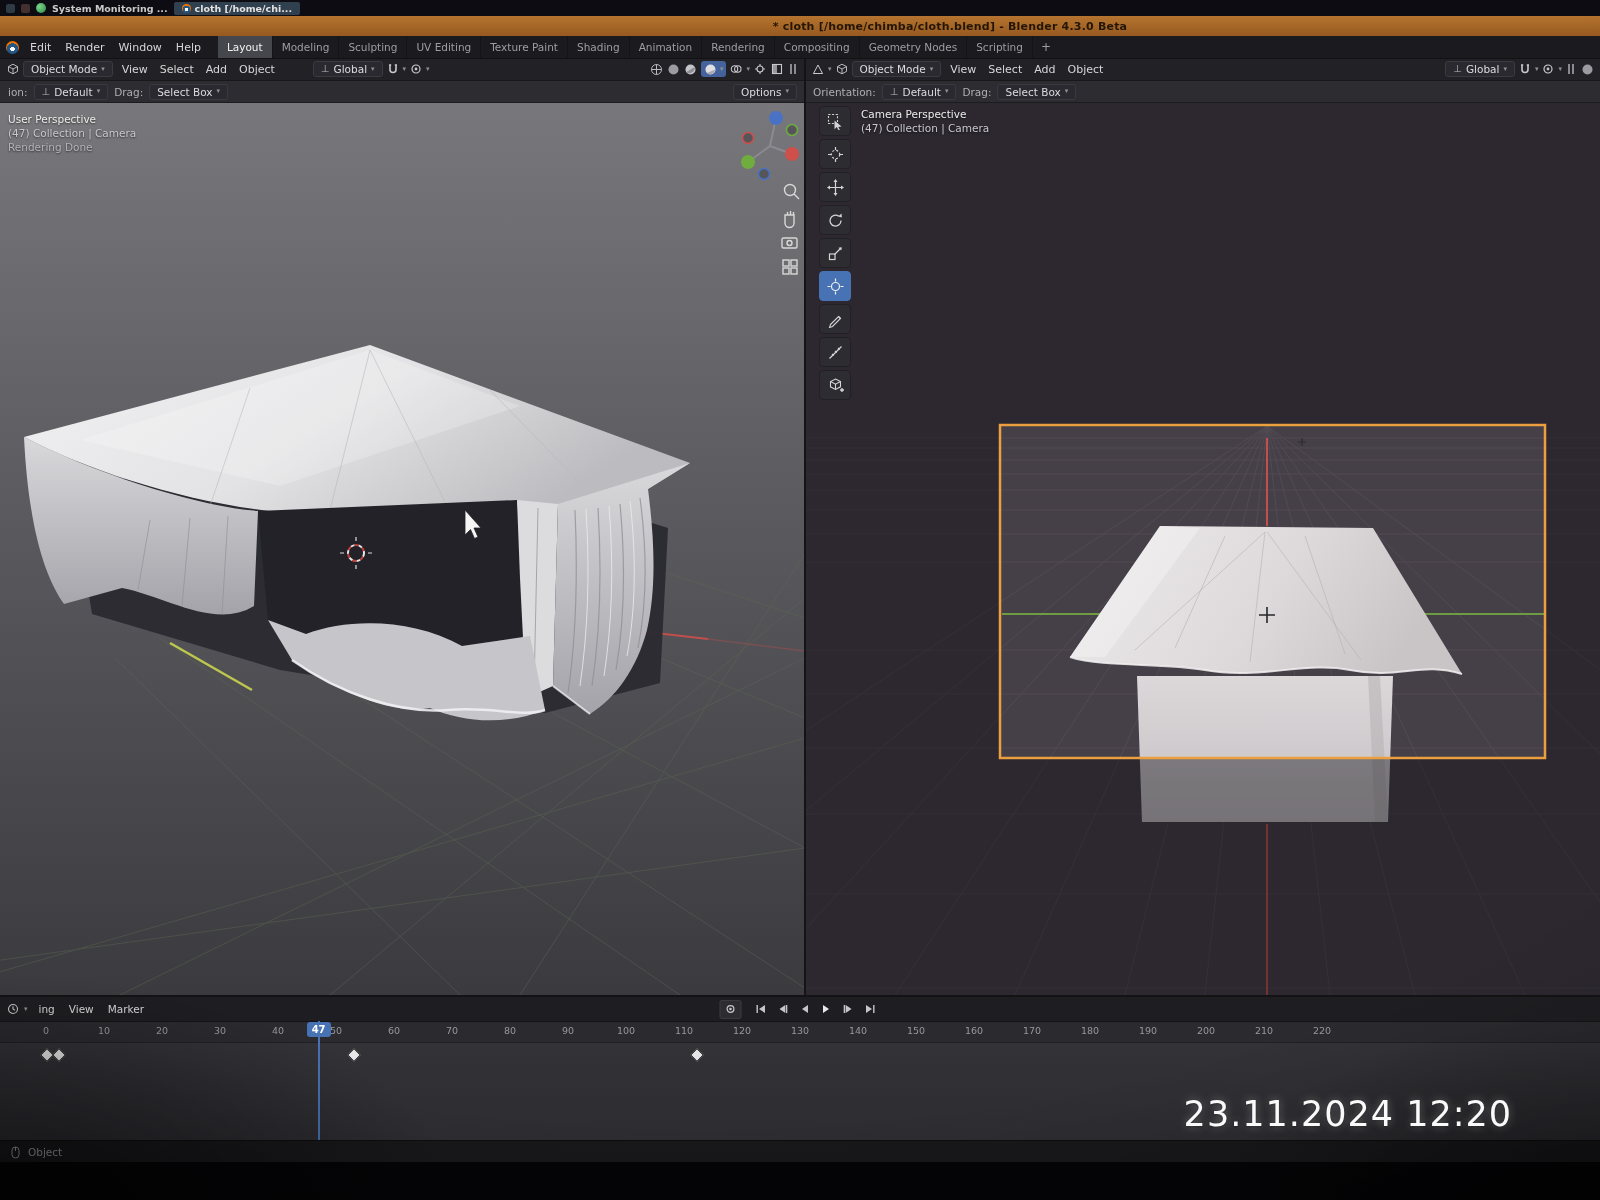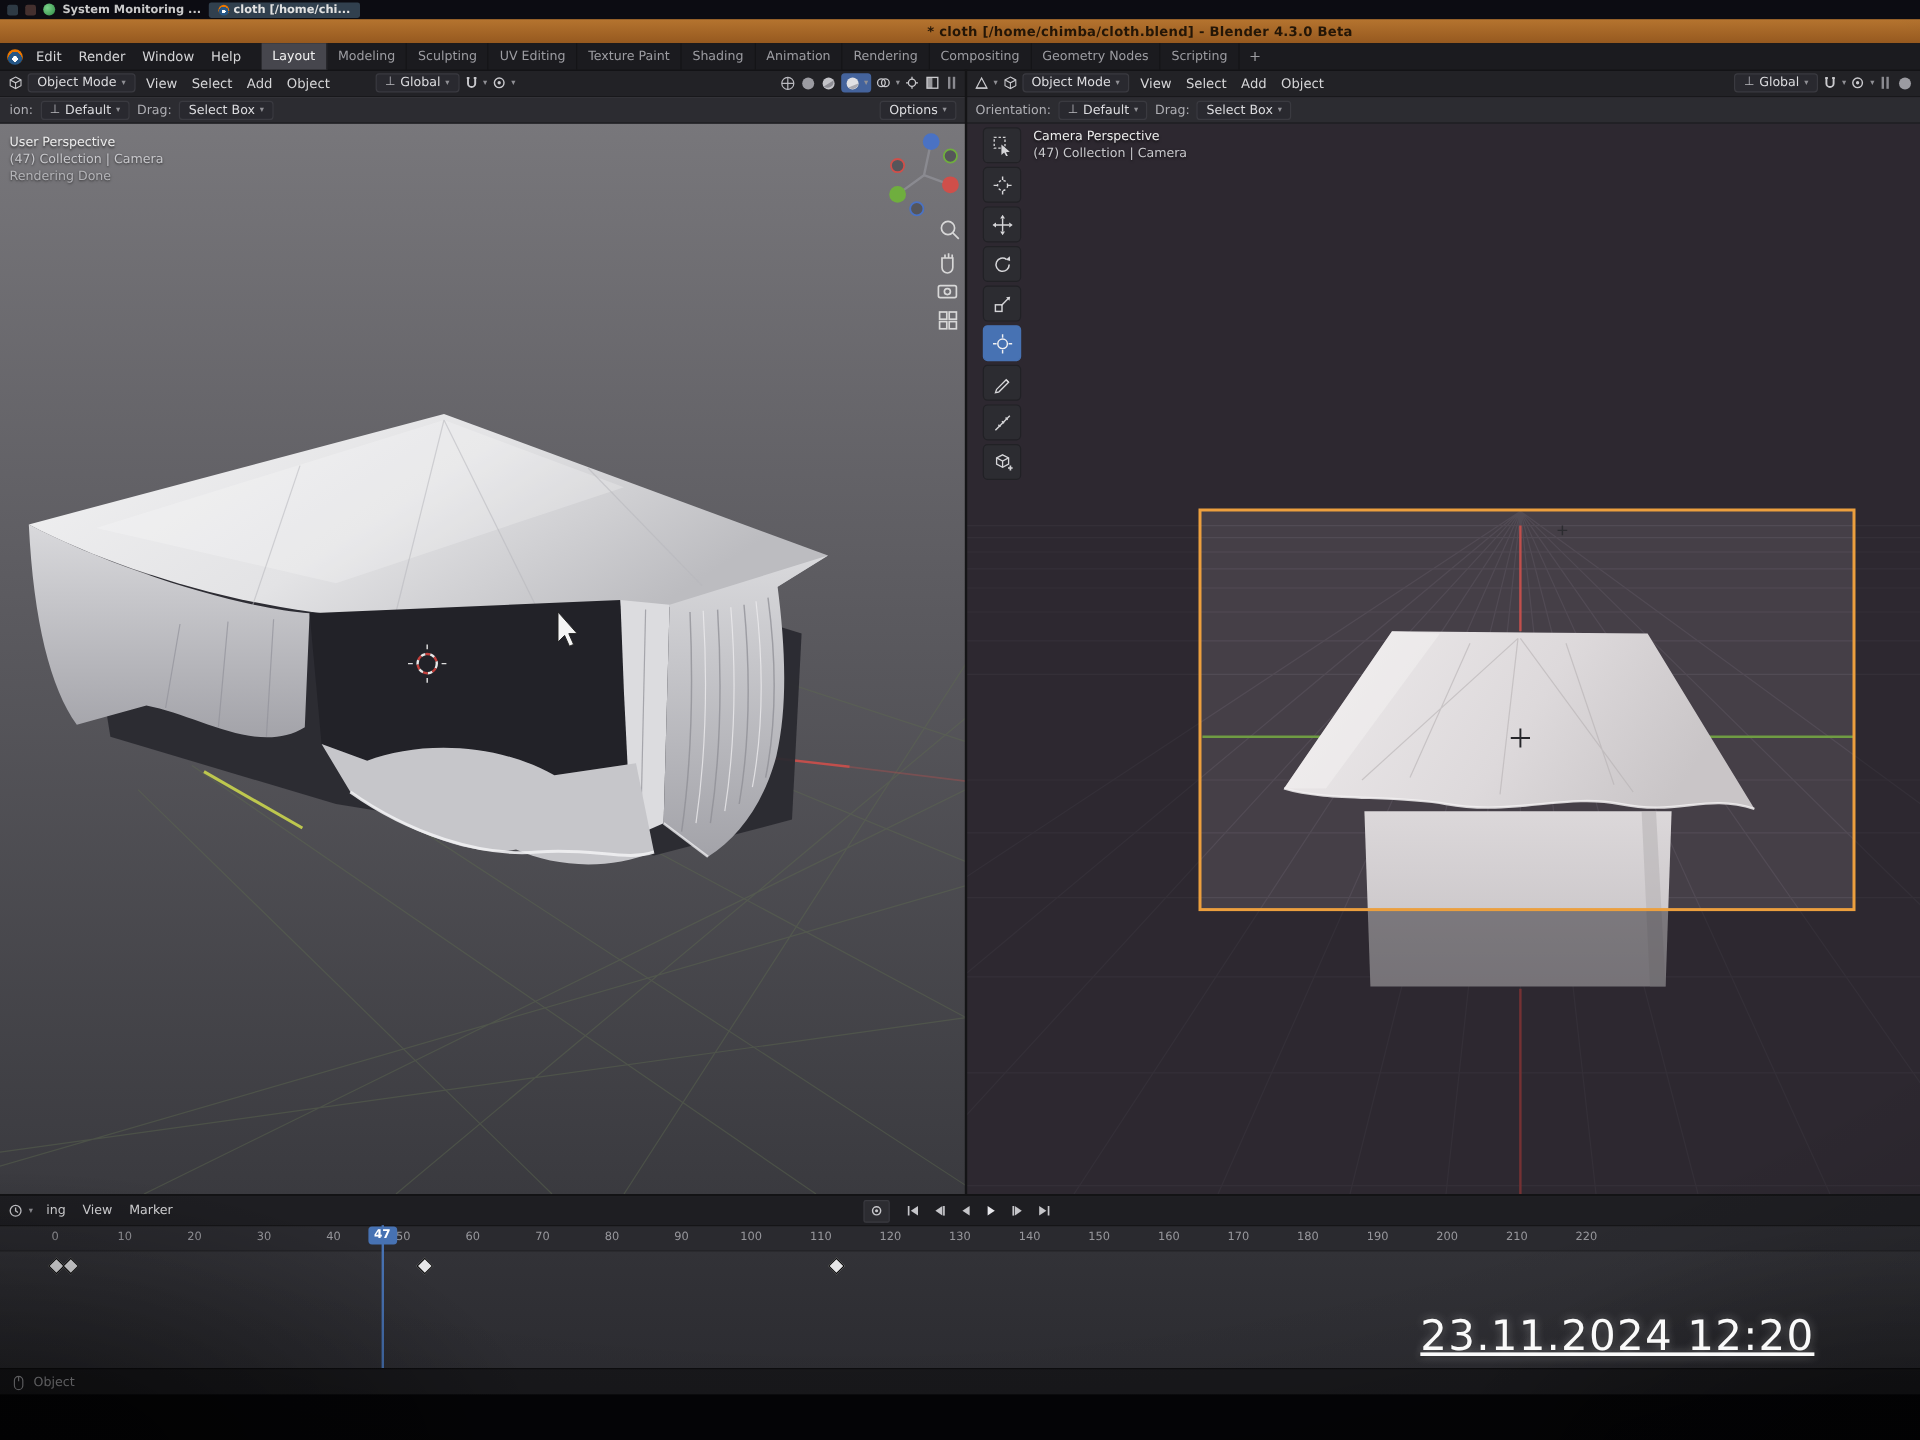--- a/index.html
+++ b/index.html
@@ -83,21 +83,21 @@
   .statusbar span{font-size:10.5px;color:#a6a6aa;}
   .bezel{position:absolute;top:1162px;left:0;right:0;height:38px;background:#040406;z-index:8;}
 
   
   .vignette{position:absolute;inset:0;z-index:50;pointer-events:none;
     background:
       radial-gradient(45% 32% at 0% 102%, rgba(0,0,0,.55), transparent 65%),
       radial-gradient(40% 30% at 100% 104%, rgba(0,0,0,.5), transparent 65%),
       radial-gradient(125% 95% at 44% 38%, rgba(0,0,0,0) 58%, rgba(0,0,0,.22) 82%, rgba(0,0,0,.5) 100%);}
   .datestamp{position:absolute;right:88px;bottom:66px;z-index:60;font-size:35px;color:#fafafa;letter-spacing:1px;
-    text-shadow:0 0 8px rgba(255,255,255,.35),0 1px 3px rgba(0,0,0,.5);pointer-events:none;text-decoration:underline;}
+    text-shadow:0 0 8px rgba(255,255,255,.35),0 1px 3px rgba(0,0,0,.5);pointer-events:none;}
 </style>
 </head>
 <body>
 
 <div id="screen">
 
   <div class="taskbar">
     <span class="tb-sq"></span>
     <span class="tb-sq b"></span>
     <span class="tb-green"></span>

